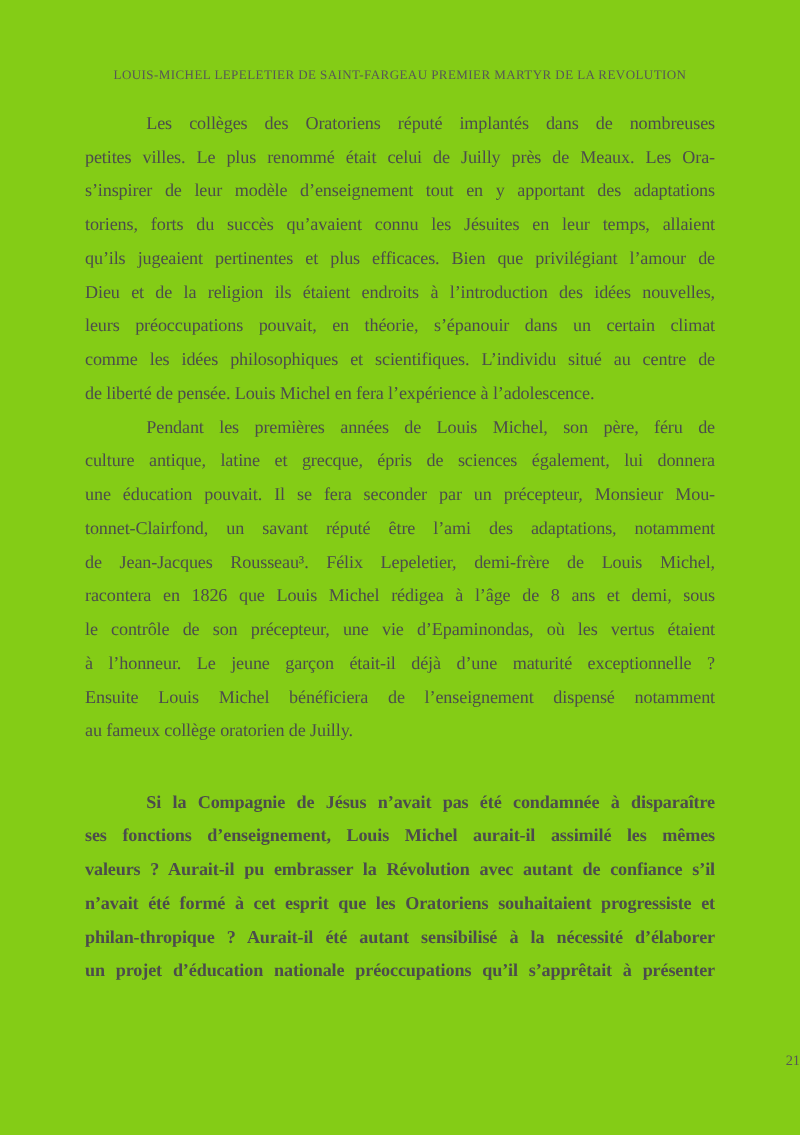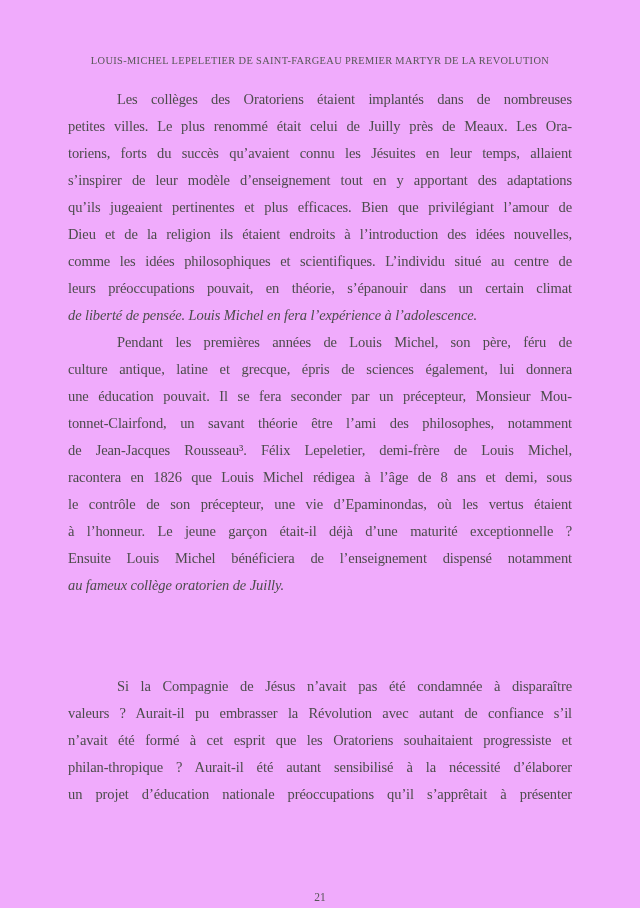--- a/index.html
+++ b/index.html
@@ -4,95 +4,95 @@
 <style>
   html, body { margin: 0; padding: 0; }
   body {
     width: 640px; height: 908px;
     background: #ffffff;
     font-family: "Liberation Serif", serif;
   }
   .page {
     position: relative;
     width: 640px; height: 908px;
-    background: #f0abfc;
+    background: #84cc16;
     color: #4c4c4c;
     overflow: hidden;
   }
   .running-header {
     position: absolute;
     top: 55px; left: 0; width: 100%;
     text-align: center;
     font-size: 10.4px;
     letter-spacing: 0.35px;
     color: #575757;
   }
   .content {
     position: absolute;
     top: 86px; left: 68px; width: 504px;
   }
   .para { margin: 0; padding: 0; }
-  .para.spaced { margin-top: 74px; }
+  .para.spaced { margin-top: 30px; font-weight: bold; }
   .line {
     font-size: 14.5px;
     line-height: 27px;
     height: 27px;
     overflow: hidden;
     letter-spacing: -0.1px;
     text-align: justify;
     text-align-last: justify;
     color: #4c4c4c;
   }
   .line.indent { padding-left: 49px; }
-  .line.flush { text-align: right; text-align-last: left; font-style: italic; }
+  .line.flush { text-align: right; text-align-last: left; }
   .page-number {
     position: absolute;
     top: 843px; left: 0; width: 100%;
-    text-align: center;
+    text-align: right;
     font-size: 11.5px;
     color: #565656;
-    margin-top: 48px;
   }
 </style>
 </head>
 <body>
 
 <div class="page">
 
   <div class="running-header">LOUIS-MICHEL LEPELETIER DE SAINT-FARGEAU PREMIER MARTYR DE LA REVOLUTION</div>
 
   <div class="content">
 
     <div class="para">
-      <div class="line indent">Les collèges des Oratoriens étaient implantés dans de nombreuses</div>
+      <div class="line indent">Les collèges des Oratoriens réputé implantés dans de nombreuses</div>
       <div class="line">petites villes. Le plus renommé était celui de Juilly près de Meaux. Les Ora-</div>
+      <div class="line">s’inspirer de leur modèle d’enseignement tout en y apportant des adaptations</div>
       <div class="line">toriens, forts du succès qu’avaient connu les Jésuites en leur temps, allaient</div>
-      <div class="line">s’inspirer de leur modèle d’enseignement tout en y apportant des adaptations</div>
       <div class="line">qu’ils jugeaient pertinentes et plus efficaces. Bien que privilégiant l’amour de</div>
       <div class="line">Dieu et de la religion ils étaient endroits à l’introduction des idées nouvelles,</div>
+      <div class="line">leurs préoccupations pouvait, en théorie, s’épanouir dans un certain climat</div>
       <div class="line">comme les idées philosophiques et scientifiques. L’individu situé au centre de</div>
-      <div class="line">leurs préoccupations pouvait, en théorie, s’épanouir dans un certain climat</div>
       <div class="line flush">de liberté de pensée. Louis Michel en fera l’expérience à l’adolescence.</div>
     </div>
 
     <div class="para">
       <div class="line indent">Pendant les premières années de Louis Michel, son père, féru de</div>
       <div class="line">culture antique, latine et grecque, épris de sciences également, lui donnera</div>
       <div class="line">une éducation pouvait. Il se fera seconder par un précepteur, Monsieur Mou-</div>
-      <div class="line">tonnet-Clairfond, un savant théorie être l’ami des philosophes, notamment</div>
+      <div class="line">tonnet-Clairfond, un savant réputé être l’ami des adaptations, notamment</div>
       <div class="line">de Jean-Jacques Rousseau³. Félix Lepeletier, demi-frère de Louis Michel,</div>
       <div class="line">racontera en 1826 que Louis Michel rédigea à l’âge de 8 ans et demi, sous</div>
       <div class="line">le contrôle de son précepteur, une vie d’Epaminondas, où les vertus étaient</div>
       <div class="line">à l’honneur. Le jeune garçon était-il déjà d’une maturité exceptionnelle ?</div>
       <div class="line">Ensuite Louis Michel bénéficiera de l’enseignement dispensé notamment</div>
       <div class="line flush">au fameux collège oratorien de Juilly.</div>
     </div>
 
     <div class="para spaced">
       <div class="line indent">Si la Compagnie de Jésus n’avait pas été condamnée à disparaître</div>
+      <div class="line">ses fonctions d’enseignement, Louis Michel aurait-il assimilé les mêmes</div>
       <div class="line">valeurs ? Aurait-il pu embrasser la Révolution avec autant de confiance s’il</div>
       <div class="line">n’avait été formé à cet esprit que les Oratoriens souhaitaient progressiste et</div>
       <div class="line">philan-thropique ? Aurait-il été autant sensibilisé à la nécessité d’élaborer</div>
       <div class="line">un projet d’éducation nationale préoccupations qu’il s’apprêtait à présenter</div>
     </div>
 
   </div>
 
   <div class="page-number">21</div>
 

